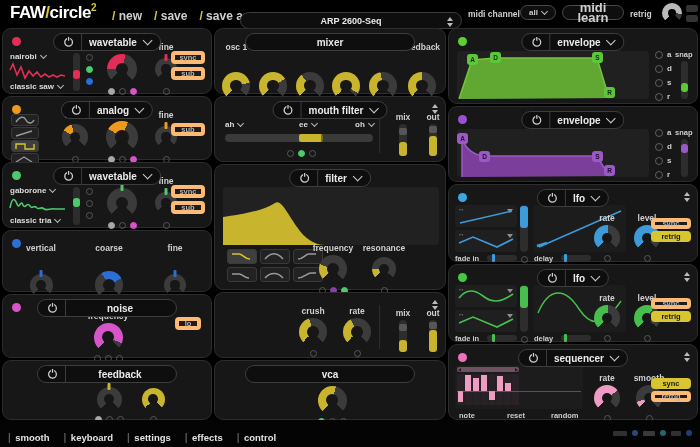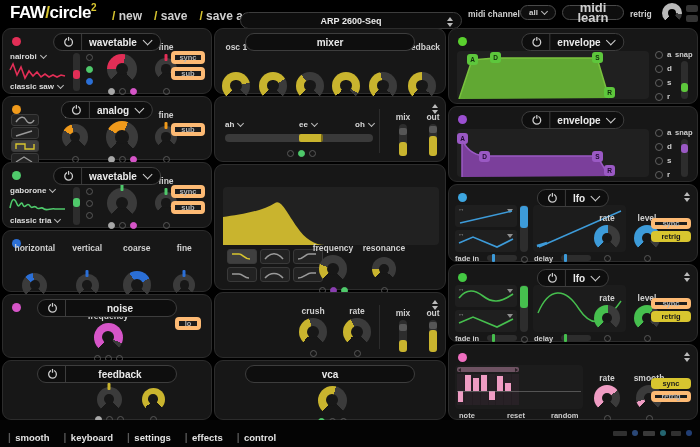--- a/index.html
+++ b/index.html
@@ -281,29 +281,20 @@
         <span>sync</span>
       </div>
     <div class="btn" style="right:6px;top:38px;width:34px;height:13px;">
         <span>sub</span>
       </div>
   </div>
 
   <div class="module" style="left:2px;top:230px;width:210px;height:62px;">
     <span class="led" style="background:var(--blue);"></span>
     <div style="position:absolute;left:4px;right:4px;top:12px;display:flex;justify-content:space-around;">
-      <div class="kwrap flow" style="width:50px;">
-        <span class="lbl">horizontal</span>
-        <div class="kslot" style="height:28px;">
-            <div class="knob" style="width: 25px; height: 25px; --c: #2b6fd6; --s: 89.10000000000001deg; --e: 126.9deg;"></div>
-          </div>
-        <div class="dotrow">
-            <span class="dot"></span>
-          </div>
-      </div>
       <div class="kwrap flow" style="width:44px;">
         <span class="lbl">vertical</span>
         <div class="kslot" style="height:28px;">
             <div class="knob tick" style="width: 23px; height: 23px; --c: #2b6fd6;"></div>
           </div>
         <div class="dotrow">
             <span class="dot"></span>
           </div>
       </div>
       <div class="kwrap flow" style="width:44px;">
@@ -450,20 +441,30 @@
           </div>
         <div class="dotrow">
             <span class="dot"></span>
             <span class="dot"></span>
           </div>
       </div>
     </div>
   </div>
 
   <div class="module" style="left:214px;top:96px;width:232px;height:66px;">
+    <div class="pill">
+      <span><svg width="11" height="11" viewBox="0 0 12 12">
+            <circle cx="6" cy="6.8" r="4.2" fill="none" stroke="#cfcfcf" stroke-width="1.4"></circle>
+            <line x1="6" y1="0.5" x2="6" y2="4.6" stroke="#0e0e0e" stroke-width="3.4"></line>
+            <line x1="6" y1="1" x2="6" y2="5.2" stroke="#cfcfcf" stroke-width="1.4"></line>
+          </svg></span>
+      <span class="vr"></span>
+      <span class="ttl">mouth filter</span>
+      <span class="chev"></span>
+    </div>
     <span class="updn" style="right:7px;top:7px;">
         <i class="u"></i>
         <i class="d"></i>
       </span>
     <div class="ddl" style="left:10px;top:23px;">
         <span>ah</span>
         <span class="chev sm"></span>
       </div>
     <div class="ddl" style="left:84px;top:23px;">
         <span>ee</span>
@@ -488,20 +489,30 @@
         <div class="fillbar" style="height: 45%;"></div>
     </div>
     <span class="lbl" style="position:absolute;left:206px;top:15px;width:24px;">out</span>
     <div class="vsl" style="left:214px;top:27px;width:8px;height:32px;">
       <span class="graytick" style="top:2px;"></span>
         <div class="fillbar" style="height: 62%;"></div>
     </div>
   </div>
 
   <div class="module" style="left:214px;top:164px;width:232px;height:126px;">
+    <div class="pill">
+      <span><svg width="11" height="11" viewBox="0 0 12 12">
+            <circle cx="6" cy="6.8" r="4.2" fill="none" stroke="#cfcfcf" stroke-width="1.4"></circle>
+            <line x1="6" y1="0.5" x2="6" y2="4.6" stroke="#0e0e0e" stroke-width="3.4"></line>
+            <line x1="6" y1="1" x2="6" y2="5.2" stroke="#cfcfcf" stroke-width="1.4"></line>
+          </svg></span>
+      <span class="vr"></span>
+      <span class="ttl">filter</span>
+      <span class="chev"></span>
+    </div>
     <div class="disp" style="left:8px;top:22px;width:216px;height:58px;background:#212121;">
       <svg width="216" height="58" viewBox="0 0 216 58">
           <path d="M0,58 L0,30 C16,28 40,24 52,16 C58,12 64,26 74,40 C82,52 92,58 102,58 Z" fill="var(--yellow)"></path>
         </svg>
     </div>
     <div style="position:absolute;left:12px;top:84px;display:grid;grid-template-columns:repeat(3,30px);gap:3px;">
       <div class="fbtn on">
           <svg width="24" height="11" viewBox="0 0 24 11">
             <path d="M2,3 L9,3 C13,3 14,8 20,8" fill="none" stroke="var(--activeyellow)" stroke-width="1.5"></path>
           </svg>
@@ -845,20 +856,30 @@
     <div class="btn" style="right:6px;top:33px;width:40px;height:11px;">
         <span>sync</span>
       </div>
     <div class="btn on" style="right:6px;top:46px;width:40px;height:11px;">
         <span>retrig</span>
       </div>
   </div>
 
   <div class="module" style="left:448px;top:344px;width:250px;height:76px;">
     <span class="led" style="background:#f06fc0;"></span>
+    <div class="pill">
+      <span><svg width="11" height="11" viewBox="0 0 12 12">
+            <circle cx="6" cy="6.8" r="4.2" fill="none" stroke="#cfcfcf" stroke-width="1.4"></circle>
+            <line x1="6" y1="0.5" x2="6" y2="4.6" stroke="#0e0e0e" stroke-width="3.4"></line>
+            <line x1="6" y1="1" x2="6" y2="5.2" stroke="#cfcfcf" stroke-width="1.4"></line>
+          </svg></span>
+      <span class="vr"></span>
+      <span class="ttl">sequencer</span>
+      <span class="chev"></span>
+    </div>
     <span class="updn" style="right:7px;top:7px;">
         <i class="u"></i>
         <i class="d"></i>
       </span>
     <div class="disp" style="left:6px;top:20px;width:128px;height:44px;background:#1c1c1c;">
       <div style="position:absolute;left:2px;top:2px;width:62px;height:5px;background:#6e5262;border-radius:2px;">
         <i style="position:absolute;left:1px;top:0.5px;width:0;height:0;border-top:2px solid transparent;border-bottom:2px solid transparent;border-right:3px solid #2a2026;"></i>
         <i style="position:absolute;right:1px;top:0.5px;width:0;height:0;border-top:2px solid transparent;border-bottom:2px solid transparent;border-left:3px solid #2a2026;"></i>
       </div>
       <div class="seqwrap" style="left:2px;top:9px;width:62px;height:31px;">

